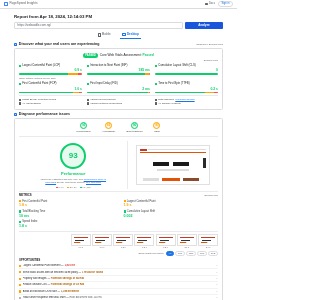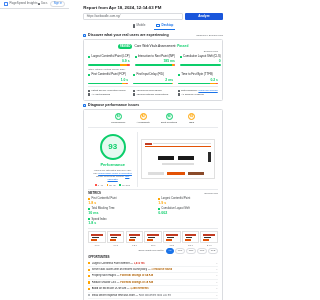--- a/index.html
+++ b/index.html
@@ -5,21 +5,21 @@
   * { box-sizing: border-box; margin: 0; padding: 0; }
   html, body { width: 237px; height: 300px; }
   body {
     font-family: "Liberation Sans", sans-serif;
     background: #ffffff;
     color: #202124;
     font-size: 3px;
     line-height: 1.25;
     overflow: hidden;
   }
-  .page { width: 237px; height: 300px; position: relative; background: #fff; display: flex; flex-direction: row; }
+  .page { width: 237px; height: 300px; position: relative; background: #fff; display: flex; flex-direction: column; }
 
   
   .topbar { height: 9px; border-bottom: 0.5px solid #dadce0; display: flex; align-items: center; padding: 0 4px; flex: 0 0 auto; background:#fff;}
   .brand { display: flex; align-items: center; gap: 1.5px; }
   .brand-logo { width: 4px; height: 4px; background: #4285f4; border-radius: 0.5px; position: relative; flex:0 0 auto;}
   .brand-logo:after { content: ""; position: absolute; left: 0.8px; top: 1.2px; width: 2.4px; height: 1.6px; background: #fff; border-radius: 0.3px; }
   .brand-name { font-size: 3.1px; color: #5f6368; letter-spacing: .02px; white-space: nowrap;}
   .topbar-right { margin-left: auto; display: flex; align-items: center; gap: 3px; }
   .tb-link { font-size: 2.7px; color: #5f6368; display:flex; align-items:center; gap:1px; white-space:nowrap;}
   .tb-ico { width:2.6px; height:2.6px; border:0.4px solid #5f6368; border-radius:0.4px; display:inline-block;}

